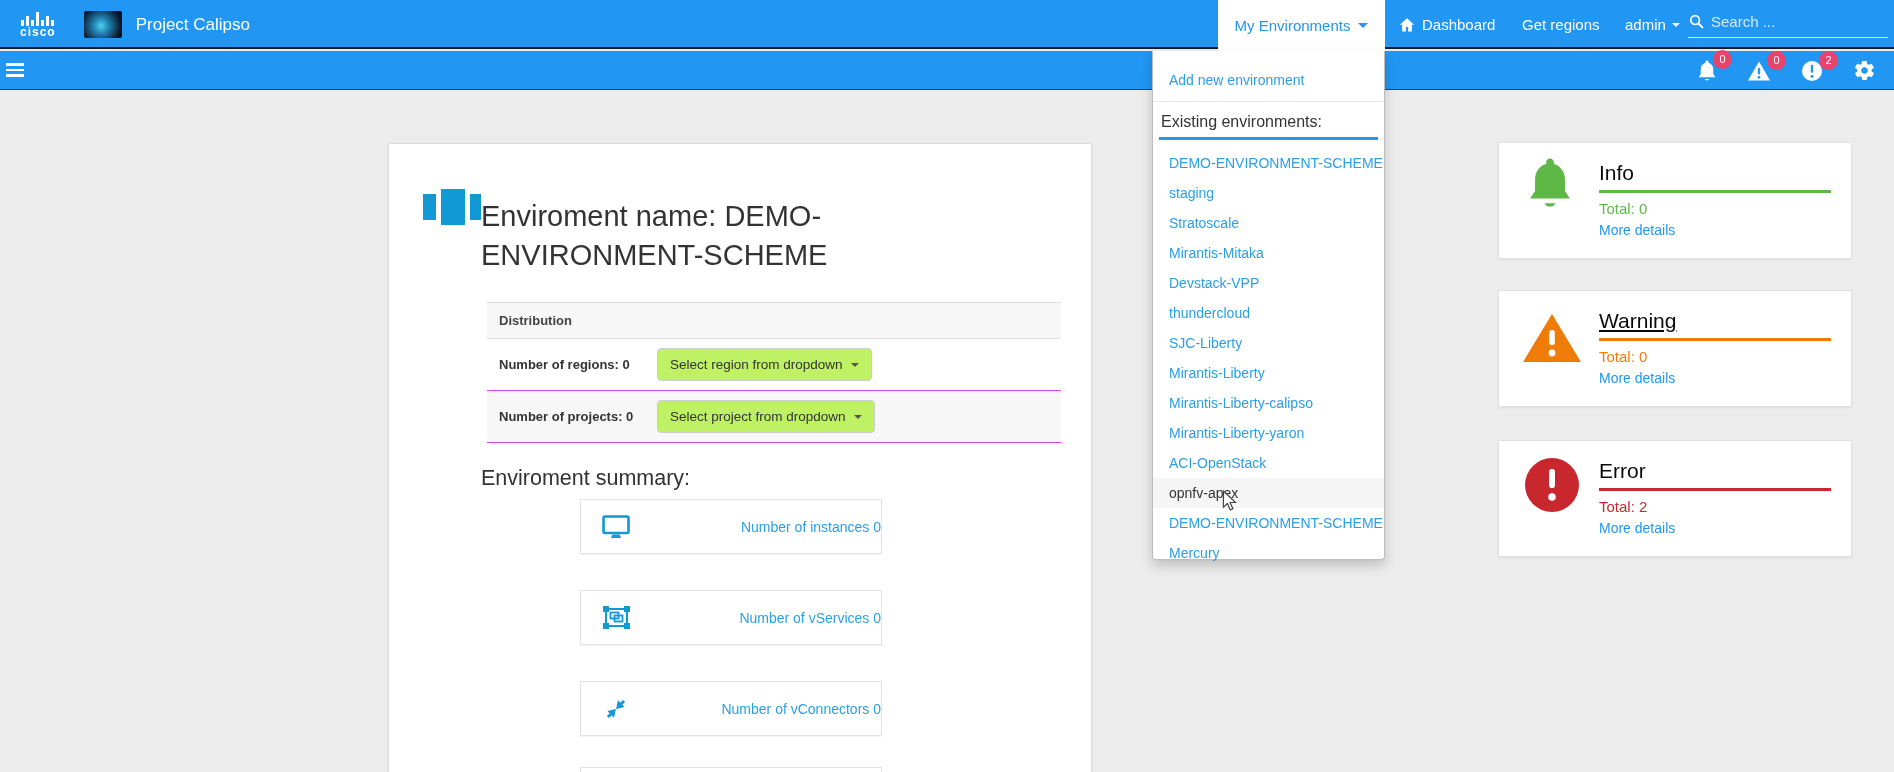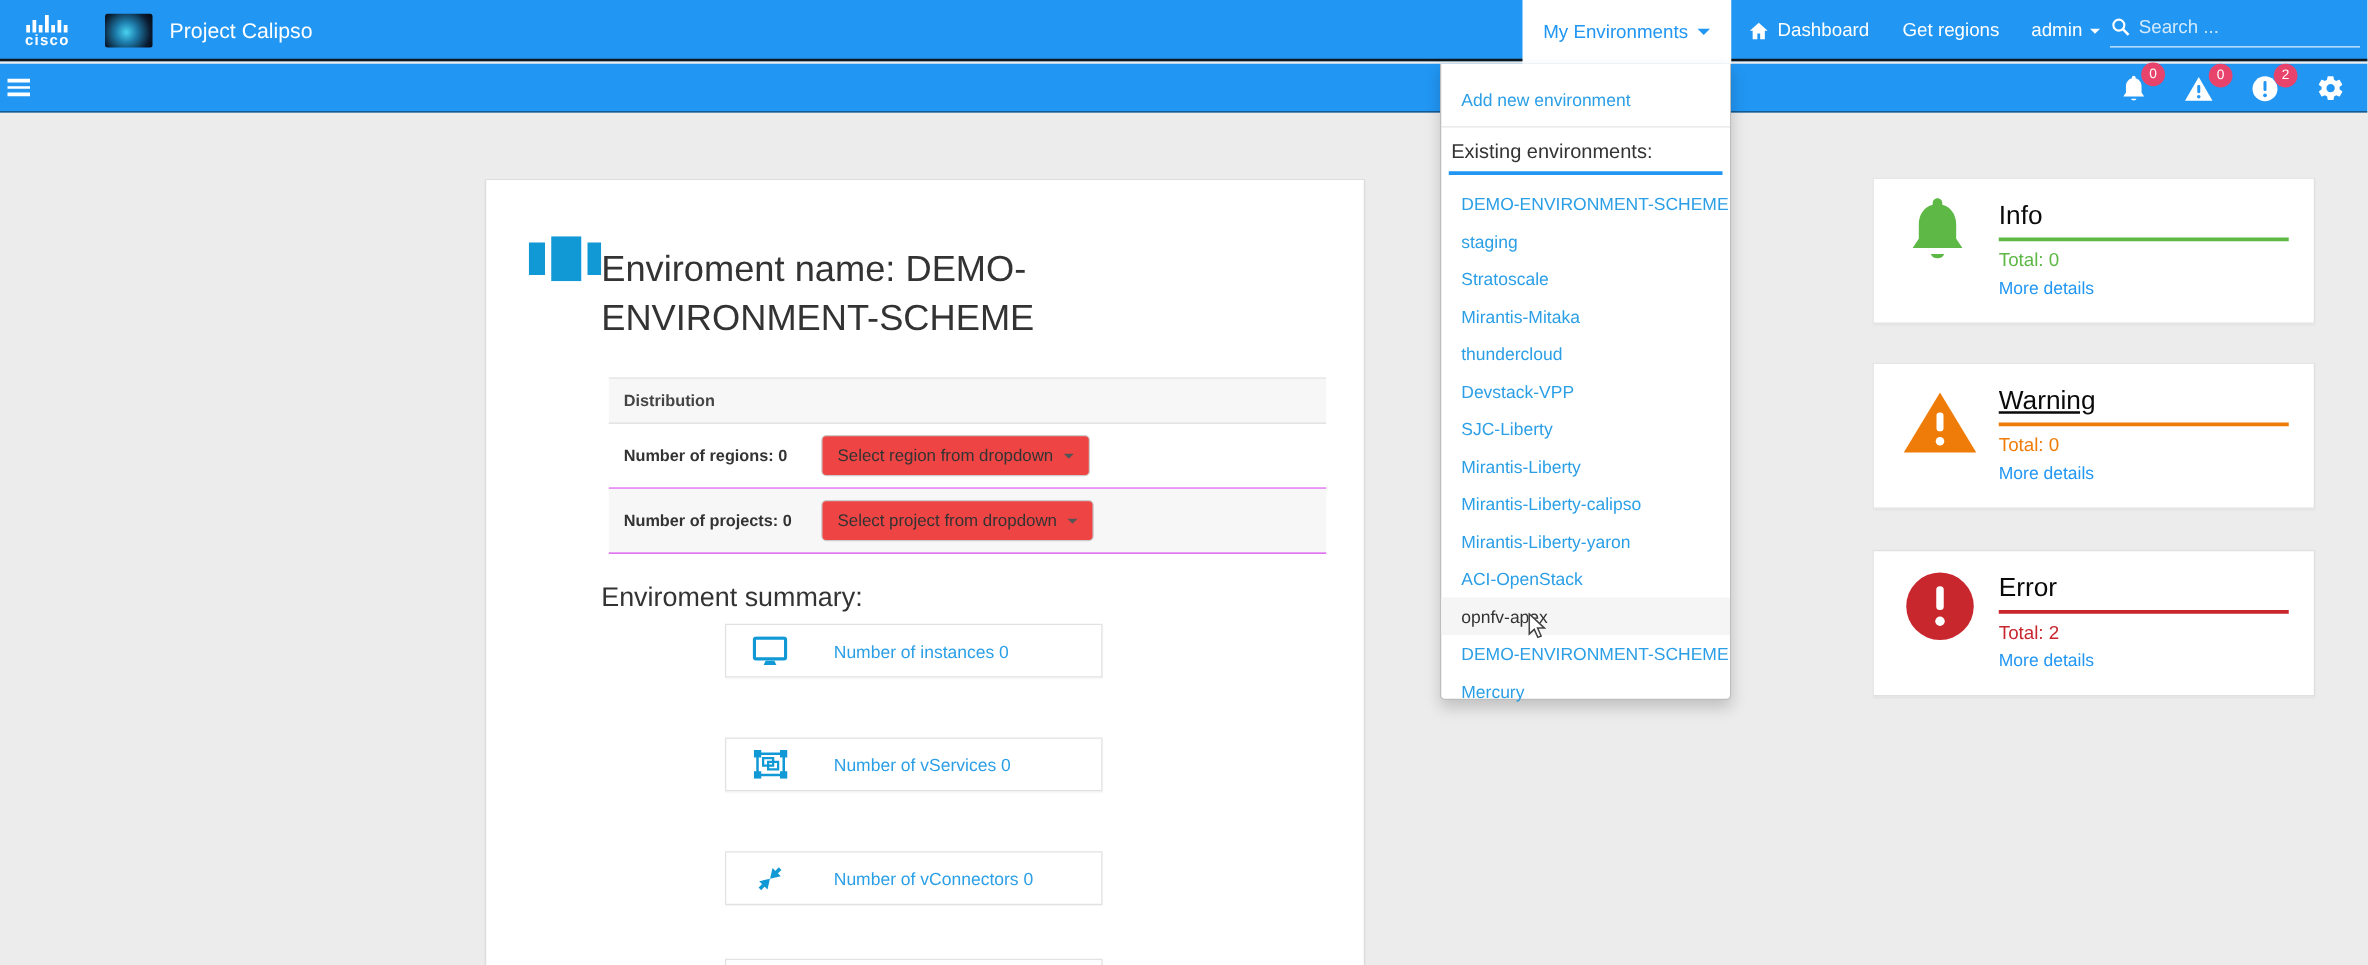--- a/index.html
+++ b/index.html
@@ -87,30 +87,31 @@
   .title-icon { position:absolute; left:34px; top:45px; }
   .env-title { position:absolute; left:92px; top:53px; width:380px; font-size:29px; line-height:39px; font-weight:400; color:#333; }
 
   .dist-table { position:absolute; left:98px; top:158px; width:574px; border-top:1px solid #ddd; font-size:13px; }
   .dist-head { background:#f7f7f7; border-bottom:1px solid #ddd; padding:10px 12px; font-weight:bold; color:#444; }
   .dist-row { display:flex; align-items:center; border-bottom:1px solid #d946ef; padding:9px 12px; height:52px; }
   .dist-row.alt { background:#f7f7f7; }
   .dist-label { width:158px; font-weight:bold; color:#333; flex:none; }
   .select-btn {
     display:inline-flex; align-items:center; gap:8px; padding:8px 12px;
-    background:#ef4444; border:1px solid #ccc; border-radius:4px; font-size:13.5px; color:#333;
+    background:#bef264; border:1px solid #ccc; border-radius:4px; font-size:13.5px; color:#333;
     font-family:"Liberation Sans",sans-serif; cursor:pointer;
   }
   .select-btn .caret-down { border-top-width:4px; border-left-width:4px; border-right-width:4px; color:#555; }
 
   .summary-heading { position:absolute; left:92px; top:322px; font-size:21.5px; font-weight:400; color:#333; }
   .summary-card {
-    position:absolute; left:191px; width:302px; height:43px;
+    position:absolute; left:191px; width:302px; height:55px;
     background:#fff; border:1px solid #e2e2e2; display:flex; align-items:center;
     box-shadow:0 1px 1px rgba(0,0,0,.04);
+    justify-content:space-between;
   }
   .summary-card .s-icon { margin-left:20px; width:30px; display:flex; justify-content:center; }
   .summary-card a { margin-left:36px; font-size:14px; color:#2b9fe6; }
 
   
   .status-card {
     position:absolute; left:1498px; width:354px; height:117px;
     background:#fff; border:1px solid #e0e0e0; box-shadow:0 1px 2px rgba(0,0,0,.05);
   }
   .sc-icon { position:absolute; }
@@ -209,22 +210,22 @@
 
 <nav class="env-panel">
   <a class="env-add">Add new environment</a>
   <div class="env-divider"></div>
   <div class="env-header">Existing environments:</div>
   <div class="env-header-underline"></div>
   <a class="env-item">DEMO-ENVIRONMENT-SCHEME</a>
   <a class="env-item">staging</a>
   <a class="env-item">Stratoscale</a>
   <a class="env-item">Mirantis-Mitaka</a>
+  <a class="env-item">Devstack-VPP</a>
   <a class="env-item">thundercloud</a>
-  <a class="env-item">Devstack-VPP</a>
   <a class="env-item">SJC-Liberty</a>
   <a class="env-item">Mirantis-Liberty</a>
   <a class="env-item">Mirantis-Liberty-calipso</a>
   <a class="env-item">Mirantis-Liberty-yaron</a>
   <a class="env-item">ACI-OpenStack</a>
   <a class="env-item hovered">opnfv-apex</a>
   <a class="env-item">DEMO-ENVIRONMENT-SCHEME</a>
   <a class="env-item">Mercury</a>
 </nav>
 

